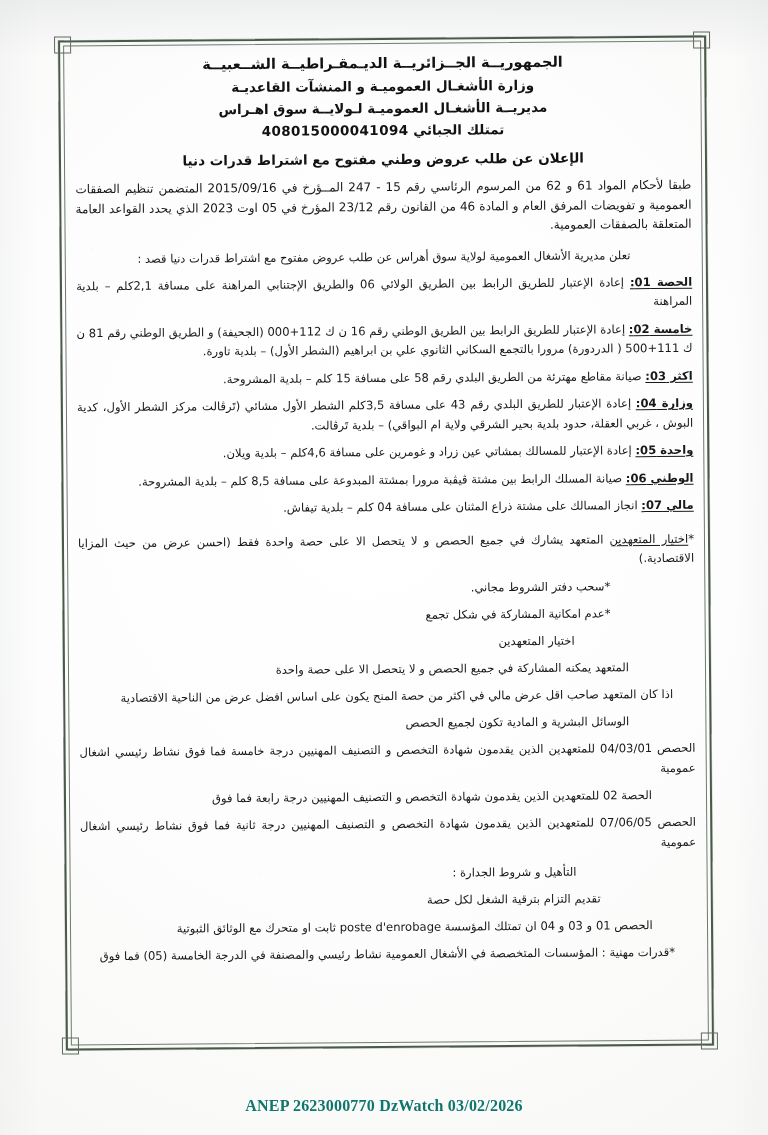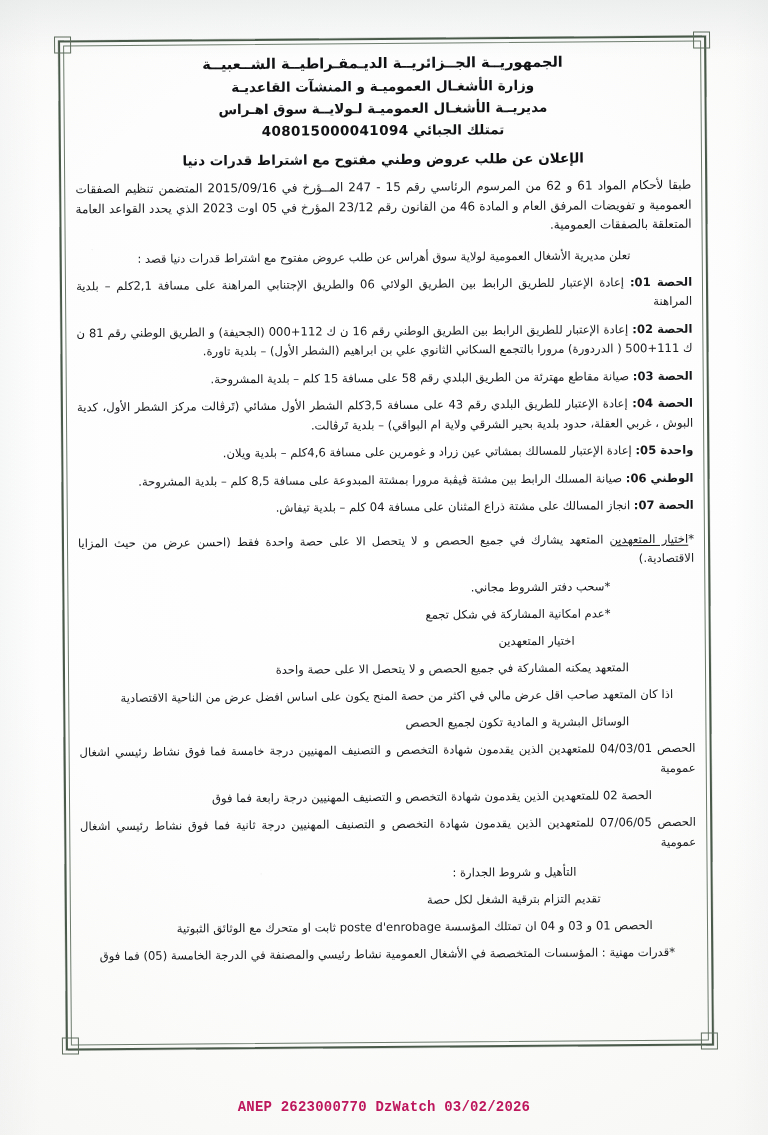--- a/index.html
+++ b/index.html
@@ -117,20 +117,21 @@
   }
 
   .lot {
     font-size: 11.6px;
     line-height: 19.5px;
     margin-top: 8px;
     text-align: justify;
   }
   .lot-label {
     font-weight: bold;
+    text-decoration: underline;
     text-underline-offset: 2px;
   }
 
   .bullet {
     font-size: 11.6px;
     line-height: 19.5px;
     margin-top: 8px;
     text-align: justify;
   }
   .u { text-decoration: underline; text-underline-offset: 2px; }
@@ -152,24 +153,24 @@
   
   #footer {
     position: absolute;
     left: 0;
     right: 0;
     top: 1096px;
     text-align: center;
     direction: ltr;
   }
   #footer .anep {
-    font-family: Liberation Mono, monospace;
-    font-size: 14px;
-    font-weight: bold;
-    color: #be185d;
+    font-family: Liberation Serif, serif;
+    font-size: 16px;
+    font-weight: bold;
+    color: #0f766e;
     letter-spacing: 0.2px;
   }
 
   
   #speckle {
     position: absolute;
     inset: 0;
     pointer-events: none;
     opacity: 0.35;
     background-image:
@@ -208,36 +209,36 @@
 
     <div class="para">طبقا لأحكام المواد 61 و 62 من المرسوم الرئاسي رقم 15 - 247 المــؤرخ في 2015/09/16 المتضمن تنظيم الصفقات العمومية و تفويضات المرفق العام و المادة 46 من القانون رقم 23/12 المؤرخ في 05 اوت 2023 الذي يحدد القواعد العامة المتعلقة بالصفقات العمومية.</div>
 
     <div class="intro">تعلن مديرية الأشغال العمومية لولاية سوق أهراس عن طلب عروض مفتوح مع اشتراط  قدرات دنيا  قصد  :</div>
 
     <div>
       <div class="lot">
         <span class="lot-label">الحصة 01:</span><span> إعادة الإعتبار للطريق الرابط بين الطريق الولائي 06 والطريق الإجتنابي المراهنة على مسافة 2,1كلم – بلدية المراهنة</span>
       </div>
       <div class="lot">
-        <span class="lot-label">الحصة 02:</span><span>  إعادة الإعتبار للطريق الرابط بين الطريق الوطني رقم 16 ن ك 112+000 (الجحيفة) و الطريق الوطني رقم 81 ن ك 111+500 ( الدردورة) مرورا  بالتجمع السكاني الثانوي علي بن ابراهيم (الشطر الأول) – بلدية تاورة.</span>
-      </div>
-      <div class="lot">
-        <span class="lot-label">الحصة 03:</span><span> صيانة مقاطع مهترئة من الطريق البلدي رقم 58 على مسافة  15 كلم – بلدية المشروحة.</span>
-      </div>
-      <div class="lot">
-        <span class="lot-label">الحصة 04:</span><span> إعادة الإعتبار للطريق البلدي رقم 43 على مسافة 3,5كلم الشطر الأول مشائي (تَرڤالت مركز الشطر الأول، كدية البوش ، غربي العقلة، حدود بلدية بحير الشرقي ولاية ام البواقي) – بلدية تَرڤالت.</span>
+        <span class="lot-label">خامسة 02:</span><span>  إعادة الإعتبار للطريق الرابط بين الطريق الوطني رقم 16 ن ك 112+000 (الجحيفة) و الطريق الوطني رقم 81 ن ك 111+500 ( الدردورة) مرورا  بالتجمع السكاني الثانوي علي بن ابراهيم (الشطر الأول) – بلدية تاورة.</span>
+      </div>
+      <div class="lot">
+        <span class="lot-label">اكثر 03:</span><span> صيانة مقاطع مهترئة من الطريق البلدي رقم 58 على مسافة  15 كلم – بلدية المشروحة.</span>
+      </div>
+      <div class="lot">
+        <span class="lot-label">وزارة 04:</span><span> إعادة الإعتبار للطريق البلدي رقم 43 على مسافة 3,5كلم الشطر الأول مشائي (تَرڤالت مركز الشطر الأول، كدية البوش ، غربي العقلة، حدود بلدية بحير الشرقي ولاية ام البواقي) – بلدية تَرڤالت.</span>
       </div>
       <div class="lot">
         <span class="lot-label">واحدة 05:</span><span> إعادة الإعتبار للمسالك بمشاتي عين زراد و غومرين على مسافة 4,6كلم – بلدية ويلان.</span>
       </div>
       <div class="lot">
         <span class="lot-label">الوطني 06:</span><span> صيانة المسلك الرابط بين مشتة ڤيڤبة مرورا بمشتة المبدوعة على مسافة 8,5 كلم – بلدية المشروحة.</span>
       </div>
       <div class="lot">
-        <span class="lot-label">الحصة 07:</span><span> انجاز المسالك على مشتة ذراع المثنان على مسافة 04 كلم – بلدية تيفاش.</span>
+        <span class="lot-label">مالي 07:</span><span> انجاز المسالك على مشتة ذراع المثنان على مسافة 04 كلم – بلدية تيفاش.</span>
       </div>
     </div>
 
     <div style="margin-top:14px;">
       <div class="bullet">
         <span>*</span><span class="u">اختيار المتعهدين</span><span> المتعهد يشارك في جميع الحصص و لا يتحصل الا على حصة واحدة فقط (احسن عرض من حيث المزايا الاقتصادية.)</span>
       </div>
       <div class="plain" style="padding-right:84px;">*سحب دفتر الشروط مجاني.</div>
       <div class="plain" style="padding-right:84px;">*عدم امكانية المشاركة في شكل تجمع</div>
     </div>

